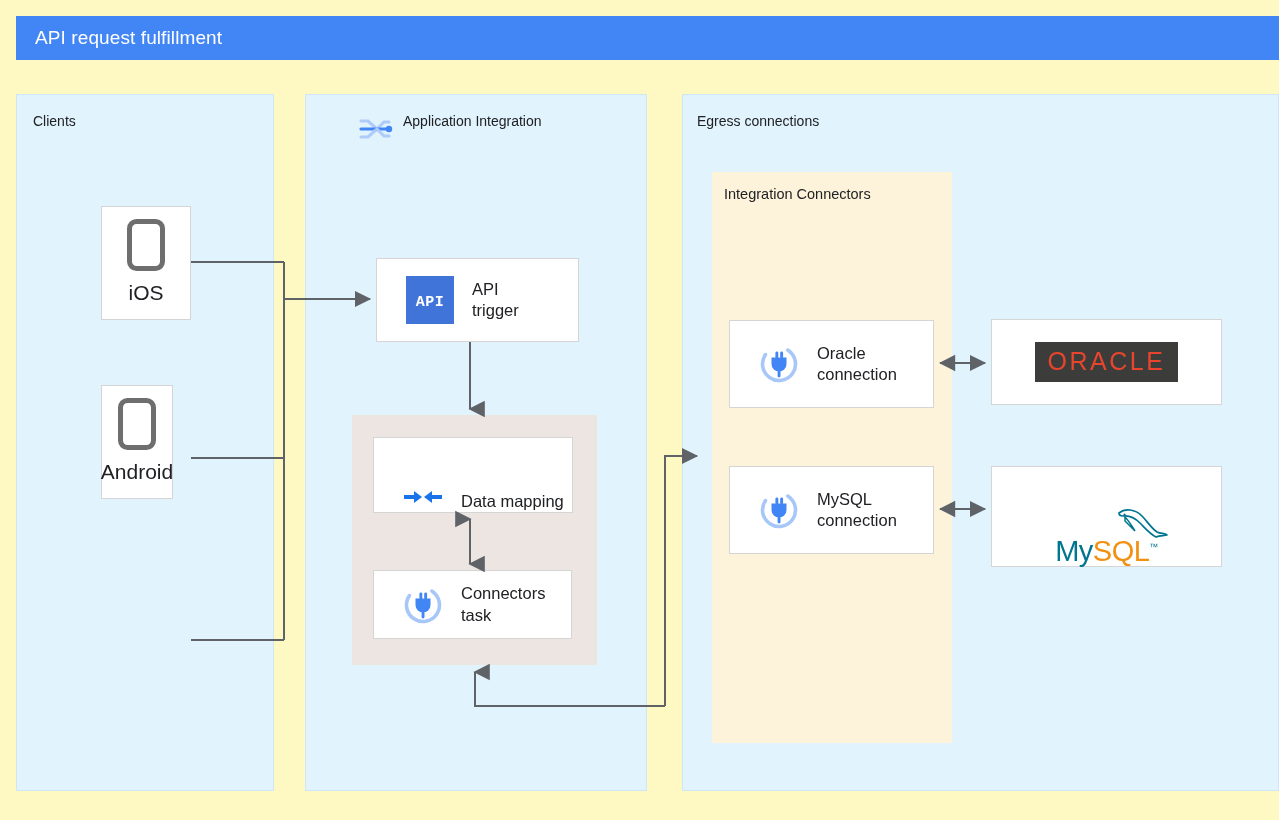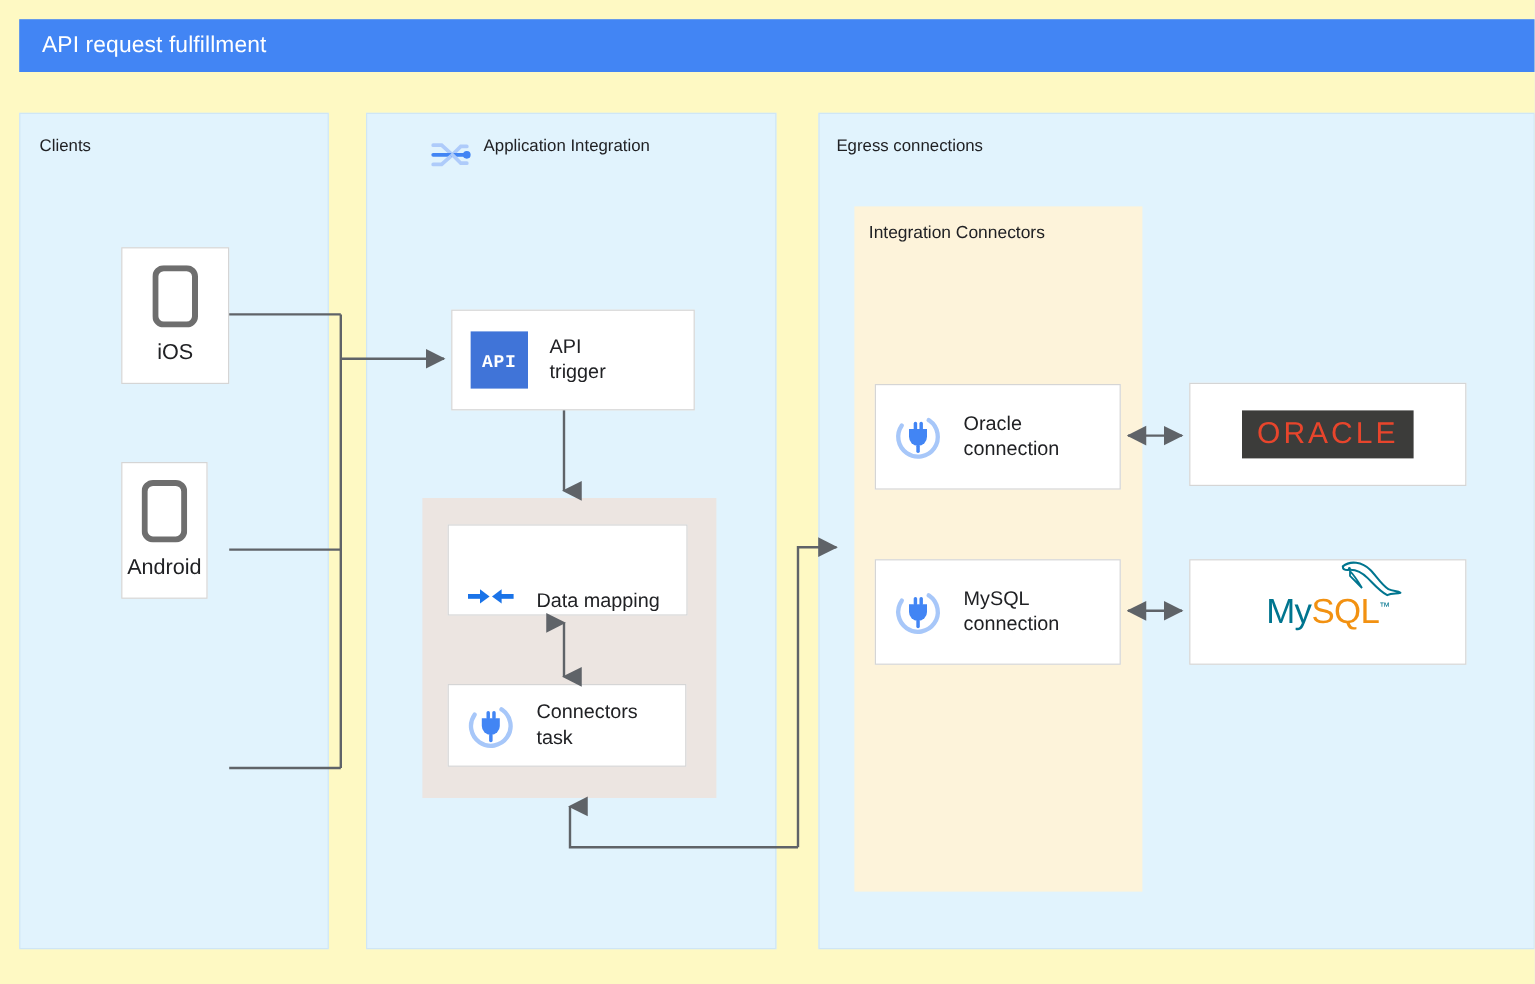--- a/index.html
+++ b/index.html
@@ -81,38 +81,38 @@
     line-height: 1.28;
     white-space: pre-line;
   }
 
   
   .client-card {
     flex-direction: column;
     justify-content: center;
     gap: 9px;
   }
-  .client-card .node-label { font-size: 18px; }
+  .client-card .node-label { font-size: 21px; }
 
   #node-ios     { left: 101px; top: 206px; width: 90px; height: 114px; }
   #node-android { left: 101px; top: 385px; width: 72px; height: 114px; }
   #node-web     { left: 101px; top: 586px; width: 90px; height: 114px; }
 
   
-  .task-box { padding-left: 15px; gap: 18px; }
+  .task-box { padding-left: 29px; gap: 18px; }
   #node-api-trigger    { left: 376px; top: 258px;  width: 203px; height: 84px; }
   #node-data-mapping   { left: 373px; top: 437px;  width: 200px; height: 76px; align-items: flex-end; }
   #node-connectors-task{ left: 373px; top: 570px;  width: 199px; height: 69px; }
   #node-oracle-conn    { left: 729px; top: 320px;  width: 205px; height: 88px; }
   #node-mysql-conn     { left: 729px; top: 466px;  width: 205px; height: 88px; }
 
   
   .logo-box { justify-content: center; }
   #node-oracle-logo { left: 991px; top: 319px; width: 231px; height: 86px; }
-  #node-mysql-logo  { left: 991px; top: 466px; width: 231px; height: 88px; }
+  #node-mysql-logo  { left: 991px; top: 466px; width: 231px; height: 101px; align-items: flex-end; }
 
   
   .icon { display: inline-flex; align-items: center; justify-content: center; flex: none; }
 
   .phone-icon   { width: 38px; height: 52px; }
   .laptop-icon  { width: 50px; height: 38px; }
   .api-icon     { width: 48px; height: 48px; }
   .map-icon     { width: 40px; height: 30px; }
   .plug-icon    { width: 40px; height: 40px; }
   .appint-icon  { width: 36px; height: 34px; }

